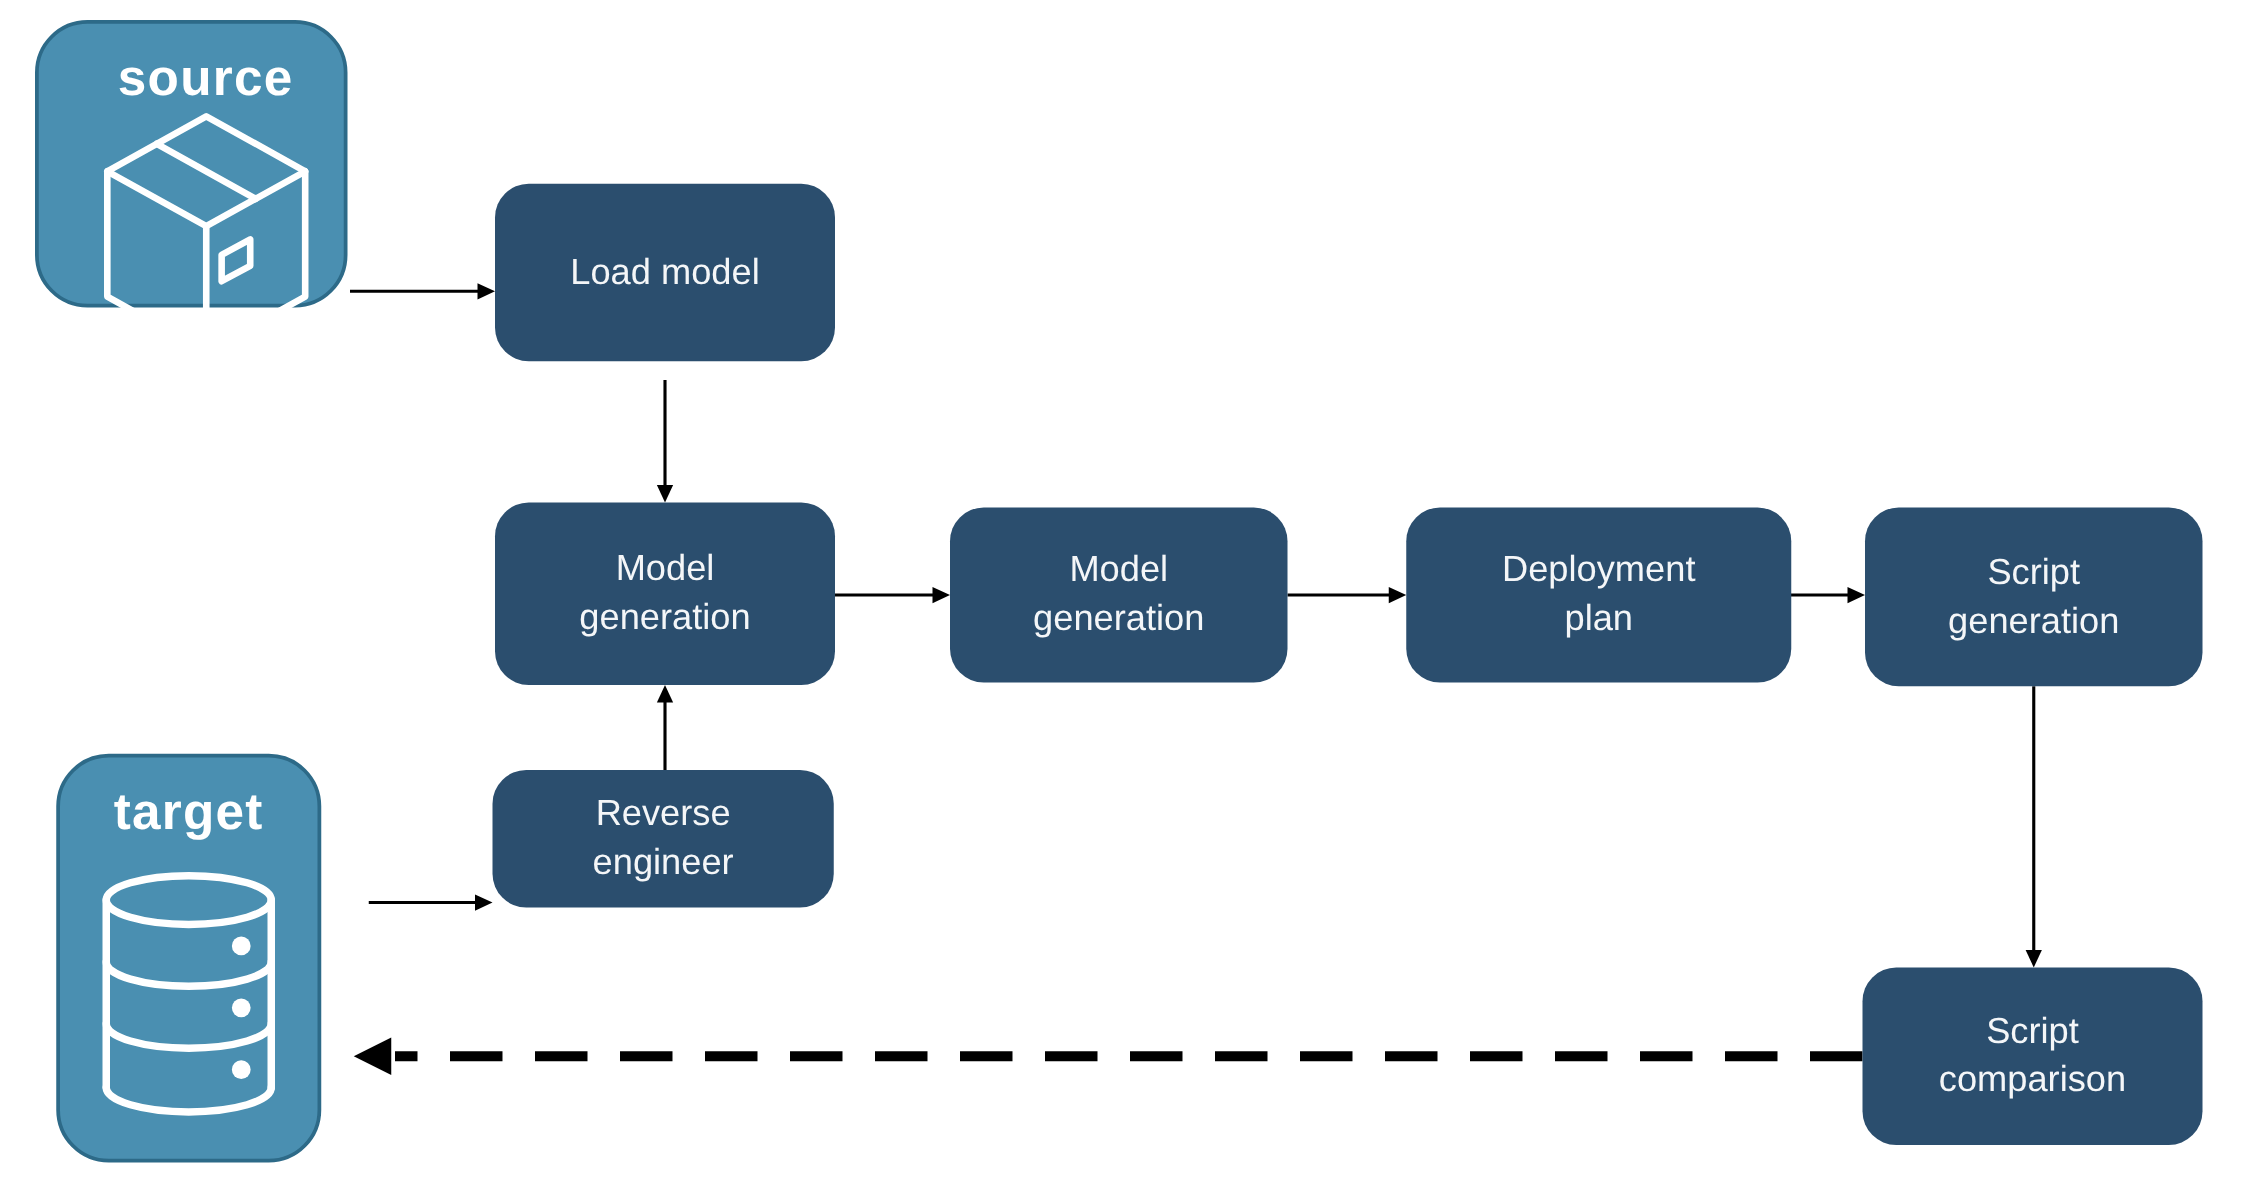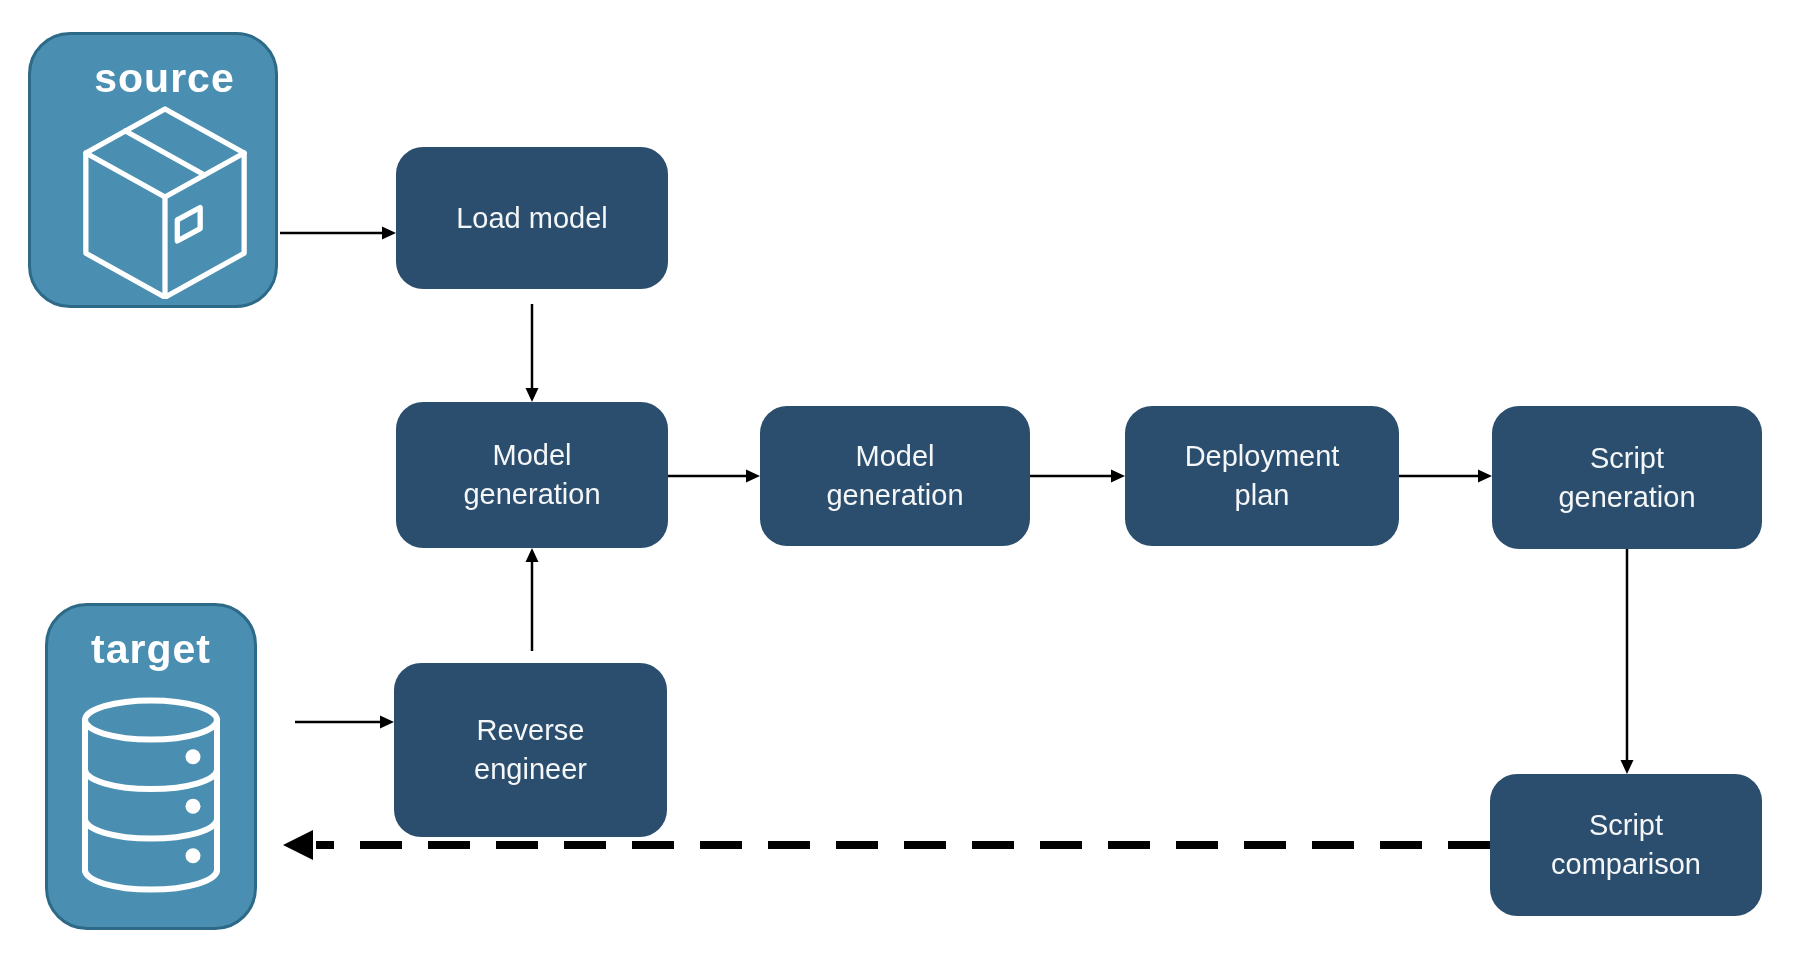--- a/index.html
+++ b/index.html
@@ -32,36 +32,36 @@
     position:absolute;
     background:var(--node-fill);
     border-radius:27px;
     color:var(--node-text);
     display:flex;flex-direction:column;align-items:center;justify-content:center;
     font-size:29px;line-height:39px;text-align:center;
   }
   #node-load-model       {left:396px; top:147px; width:272px; height:142px;}
   #node-model-comparison {left:396px; top:402px; width:272px; height:146px;}
   #node-model-differences{left:760px; top:406px; width:270px; height:140px;}
-  #node-deployment-plan  {left:1125px;top:406px; width:274px; height:140px;}
+  #node-deployment-plan  {left:1125px;top:406px; width:308px; height:140px;}
   #node-script-generation{left:1492px;top:406px; width:270px; height:143px;}
-  #node-reverse-engineer {left:394px; top:663px; width:273px; height:174px;align-items:center;}
+  #node-reverse-engineer {left:394px; top:616px; width:273px; height:110px;align-items:center;}
   #node-script-execution {left:1490px;top:774px; width:272px; height:142px;}
 
   
   .endpoint{
     position:absolute;
     background:var(--endpoint-fill);
     border:3px solid var(--endpoint-border);
     border-radius:42px;
     color:var(--endpoint-text);
     display:flex;flex-direction:column;align-items:center;
     box-sizing:border-box;
   }
-  #endpoint-source{left:28px;top:32px;width:250px;height:276px;padding-left:23px;}
+  #endpoint-source{left:28px;top:16px;width:250px;height:230px;padding-left:23px;}
   #endpoint-target{left:45px;top:603px;width:212px;height:327px;}
   .endpoint-label{font-weight:bold;font-size:41px;margin-top:20px;letter-spacing:1px;}
   .endpoint-iconwrap{flex:1;display:flex;align-items:center;justify-content:center;width:100%;padding-bottom:10px;}
   .icon-svg{stroke:var(--icon-stroke);fill:none;stroke-linejoin:round;stroke-linecap:round;}
   .icon-dot{fill:var(--icon-stroke);stroke:none;}
 </style>
 </head>
 <body>
 
 <div id="canvas">

